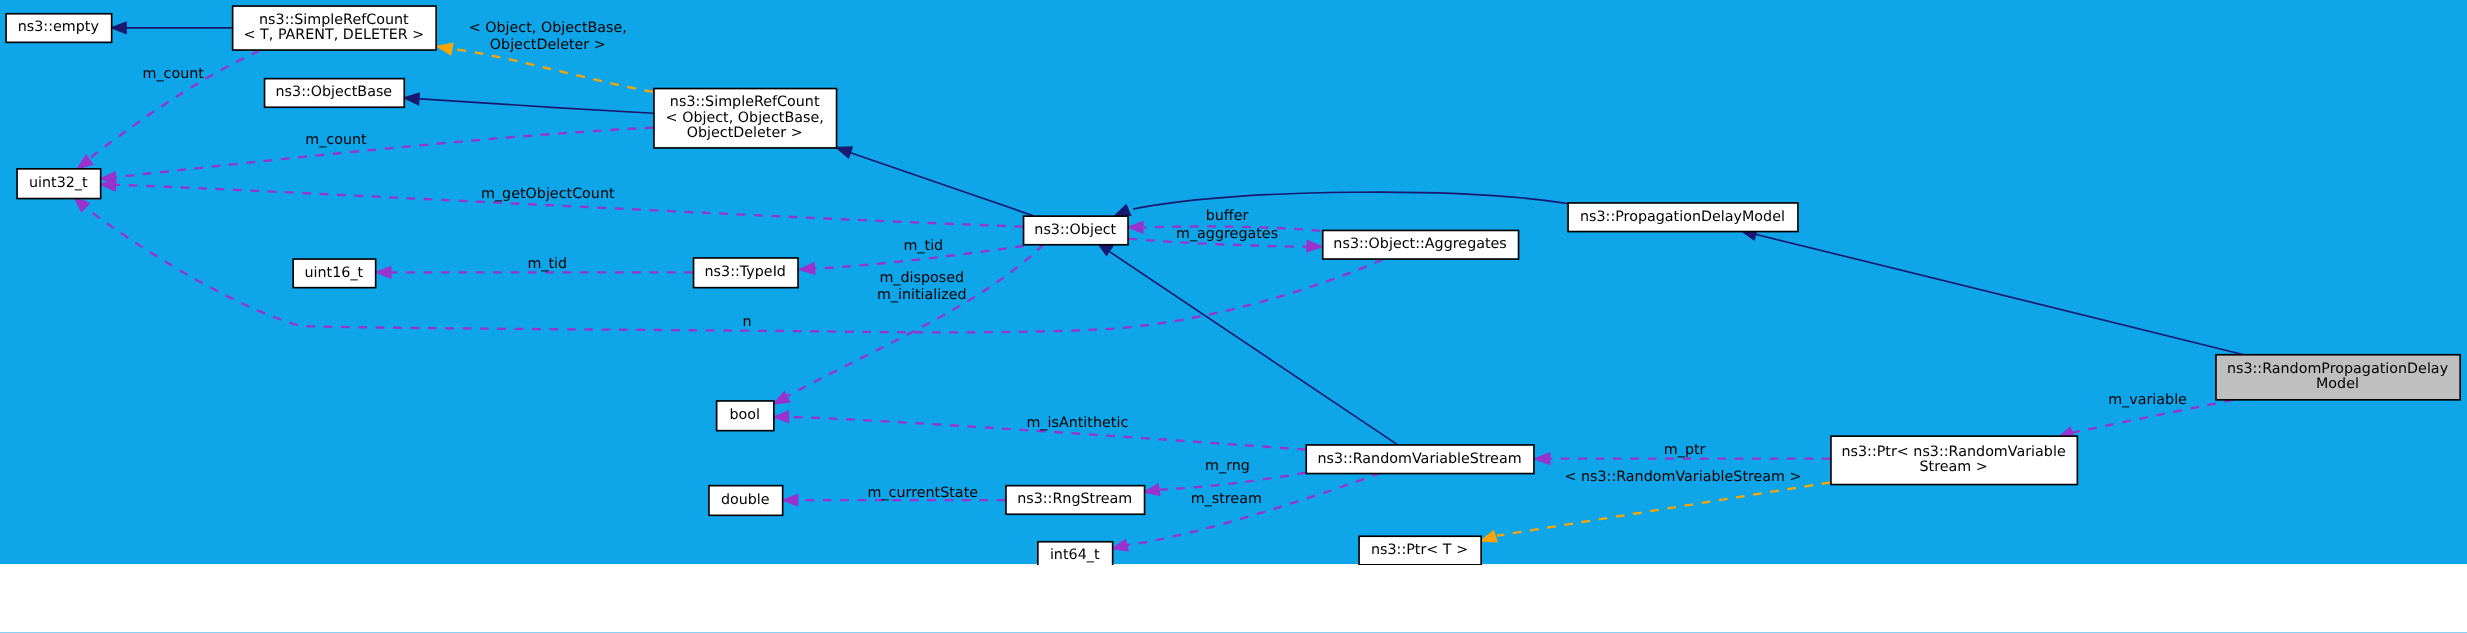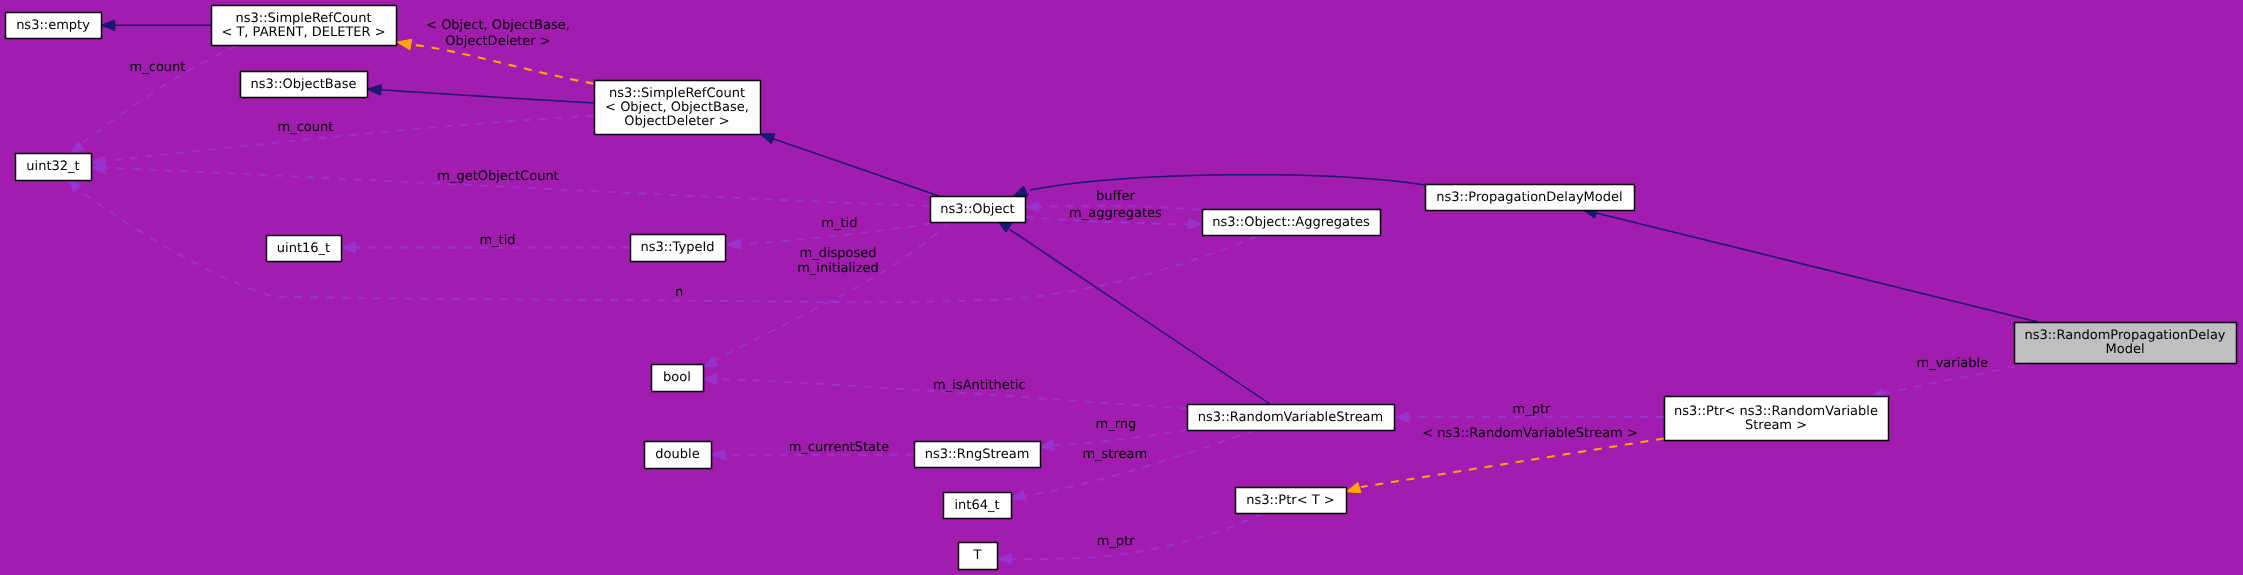--- a/index.html
+++ b/index.html
@@ -1,17 +1,17 @@
 <!DOCTYPE html>
 <html><head>
 <meta charset="utf-8">
 <title>Collaboration diagram</title>
 <style>
   html,body{margin:0;padding:0;background:#ffffff;-webkit-font-smoothing:antialiased;text-rendering:geometricPrecision;}
-  #diagram-root{position:relative;width:2243px;height:575px;background:#a21caf;overflow:hidden}
+  #diagram-root{position:relative;width:2243px;height:513px;background:#0ea5e9;overflow:hidden}
   svg#graph{display:block;width:2243px;height:575px;will-change:transform;}
   text{paint-order:stroke fill;}
   .node-box{fill:#ffffff;stroke:#000000;stroke-width:1.5;}
   .node-box.highlight{fill:#bfbfbf;}
   .node-label{font-family:"DejaVu Sans",sans-serif;font-size:13px;fill:#000000;text-anchor:middle;}
   .edge-label{font-family:"DejaVu Sans",sans-serif;font-size:13px;fill:#000000;text-anchor:middle;}
   .inherit-edge{fill:none;stroke:#191970;stroke-width:1.5;}
   .usage-edge{fill:none;stroke:#9a32cd;stroke-width:2.1;stroke-dasharray:8,7.8;}
   .templ-edge{fill:none;stroke:#ffa500;stroke-width:2.1;stroke-dasharray:8,7.8;}
   .arrow-inherit{fill:#191970;stroke:#191970;stroke-width:1;}

